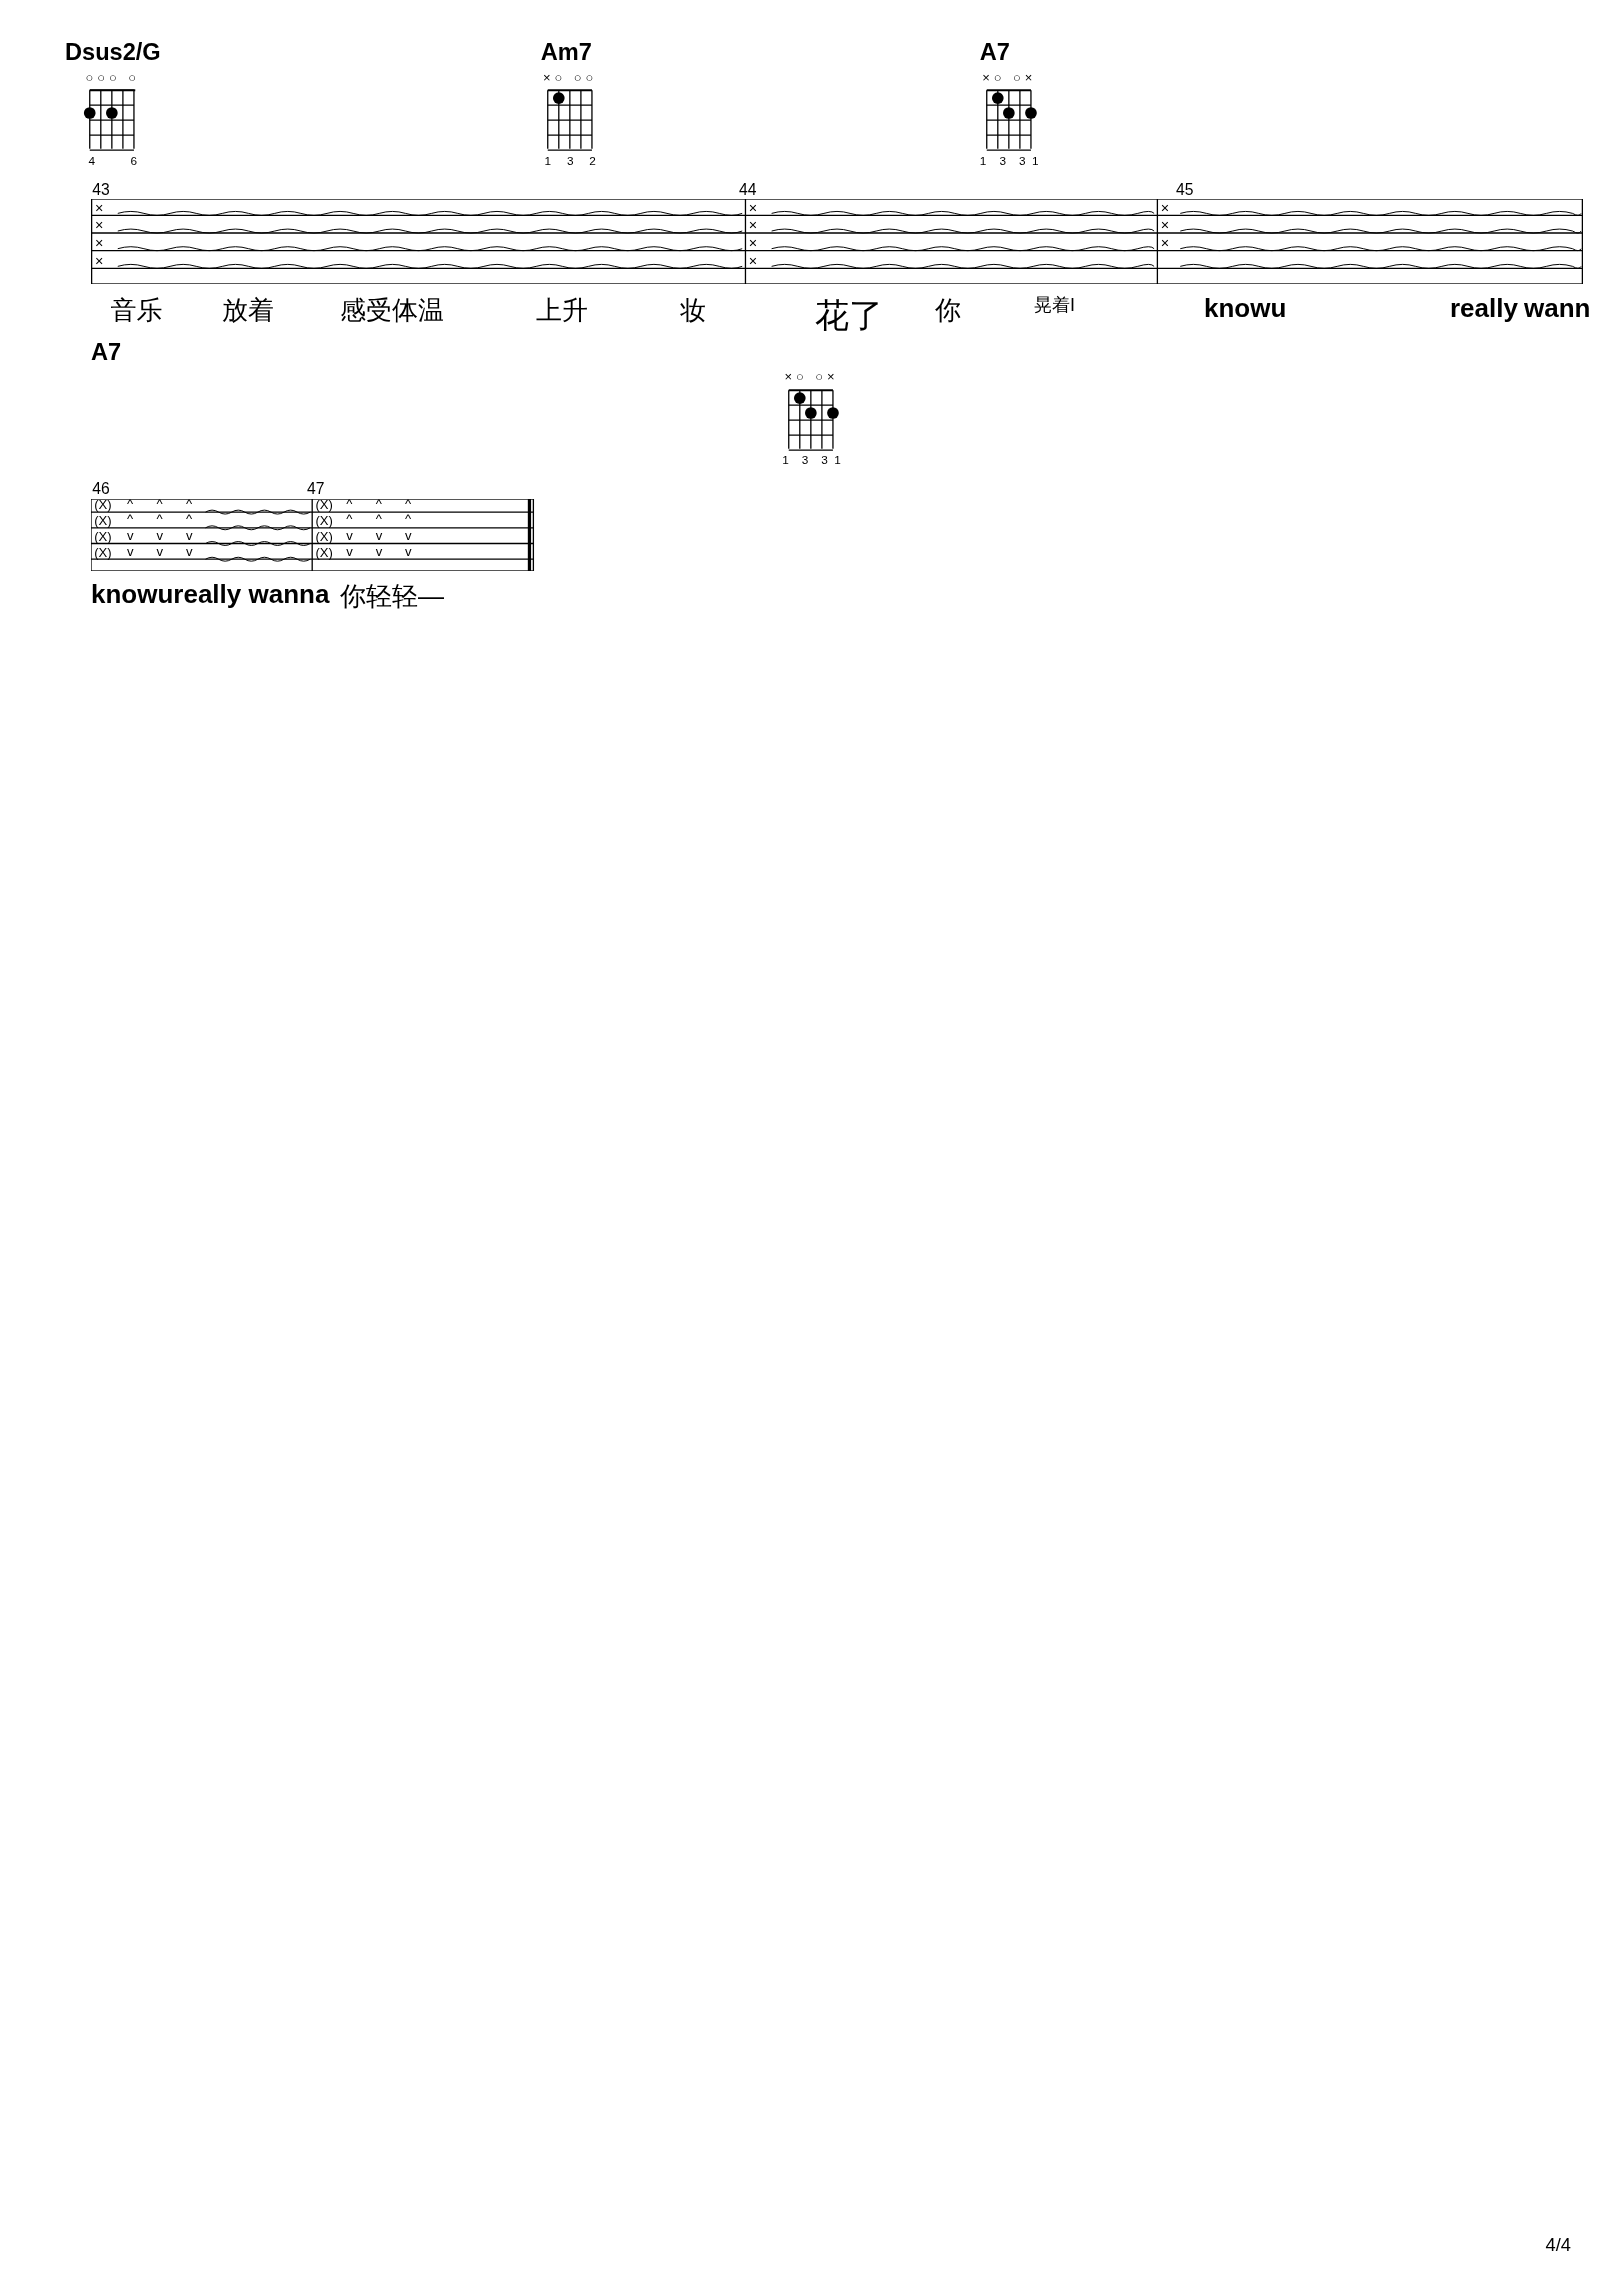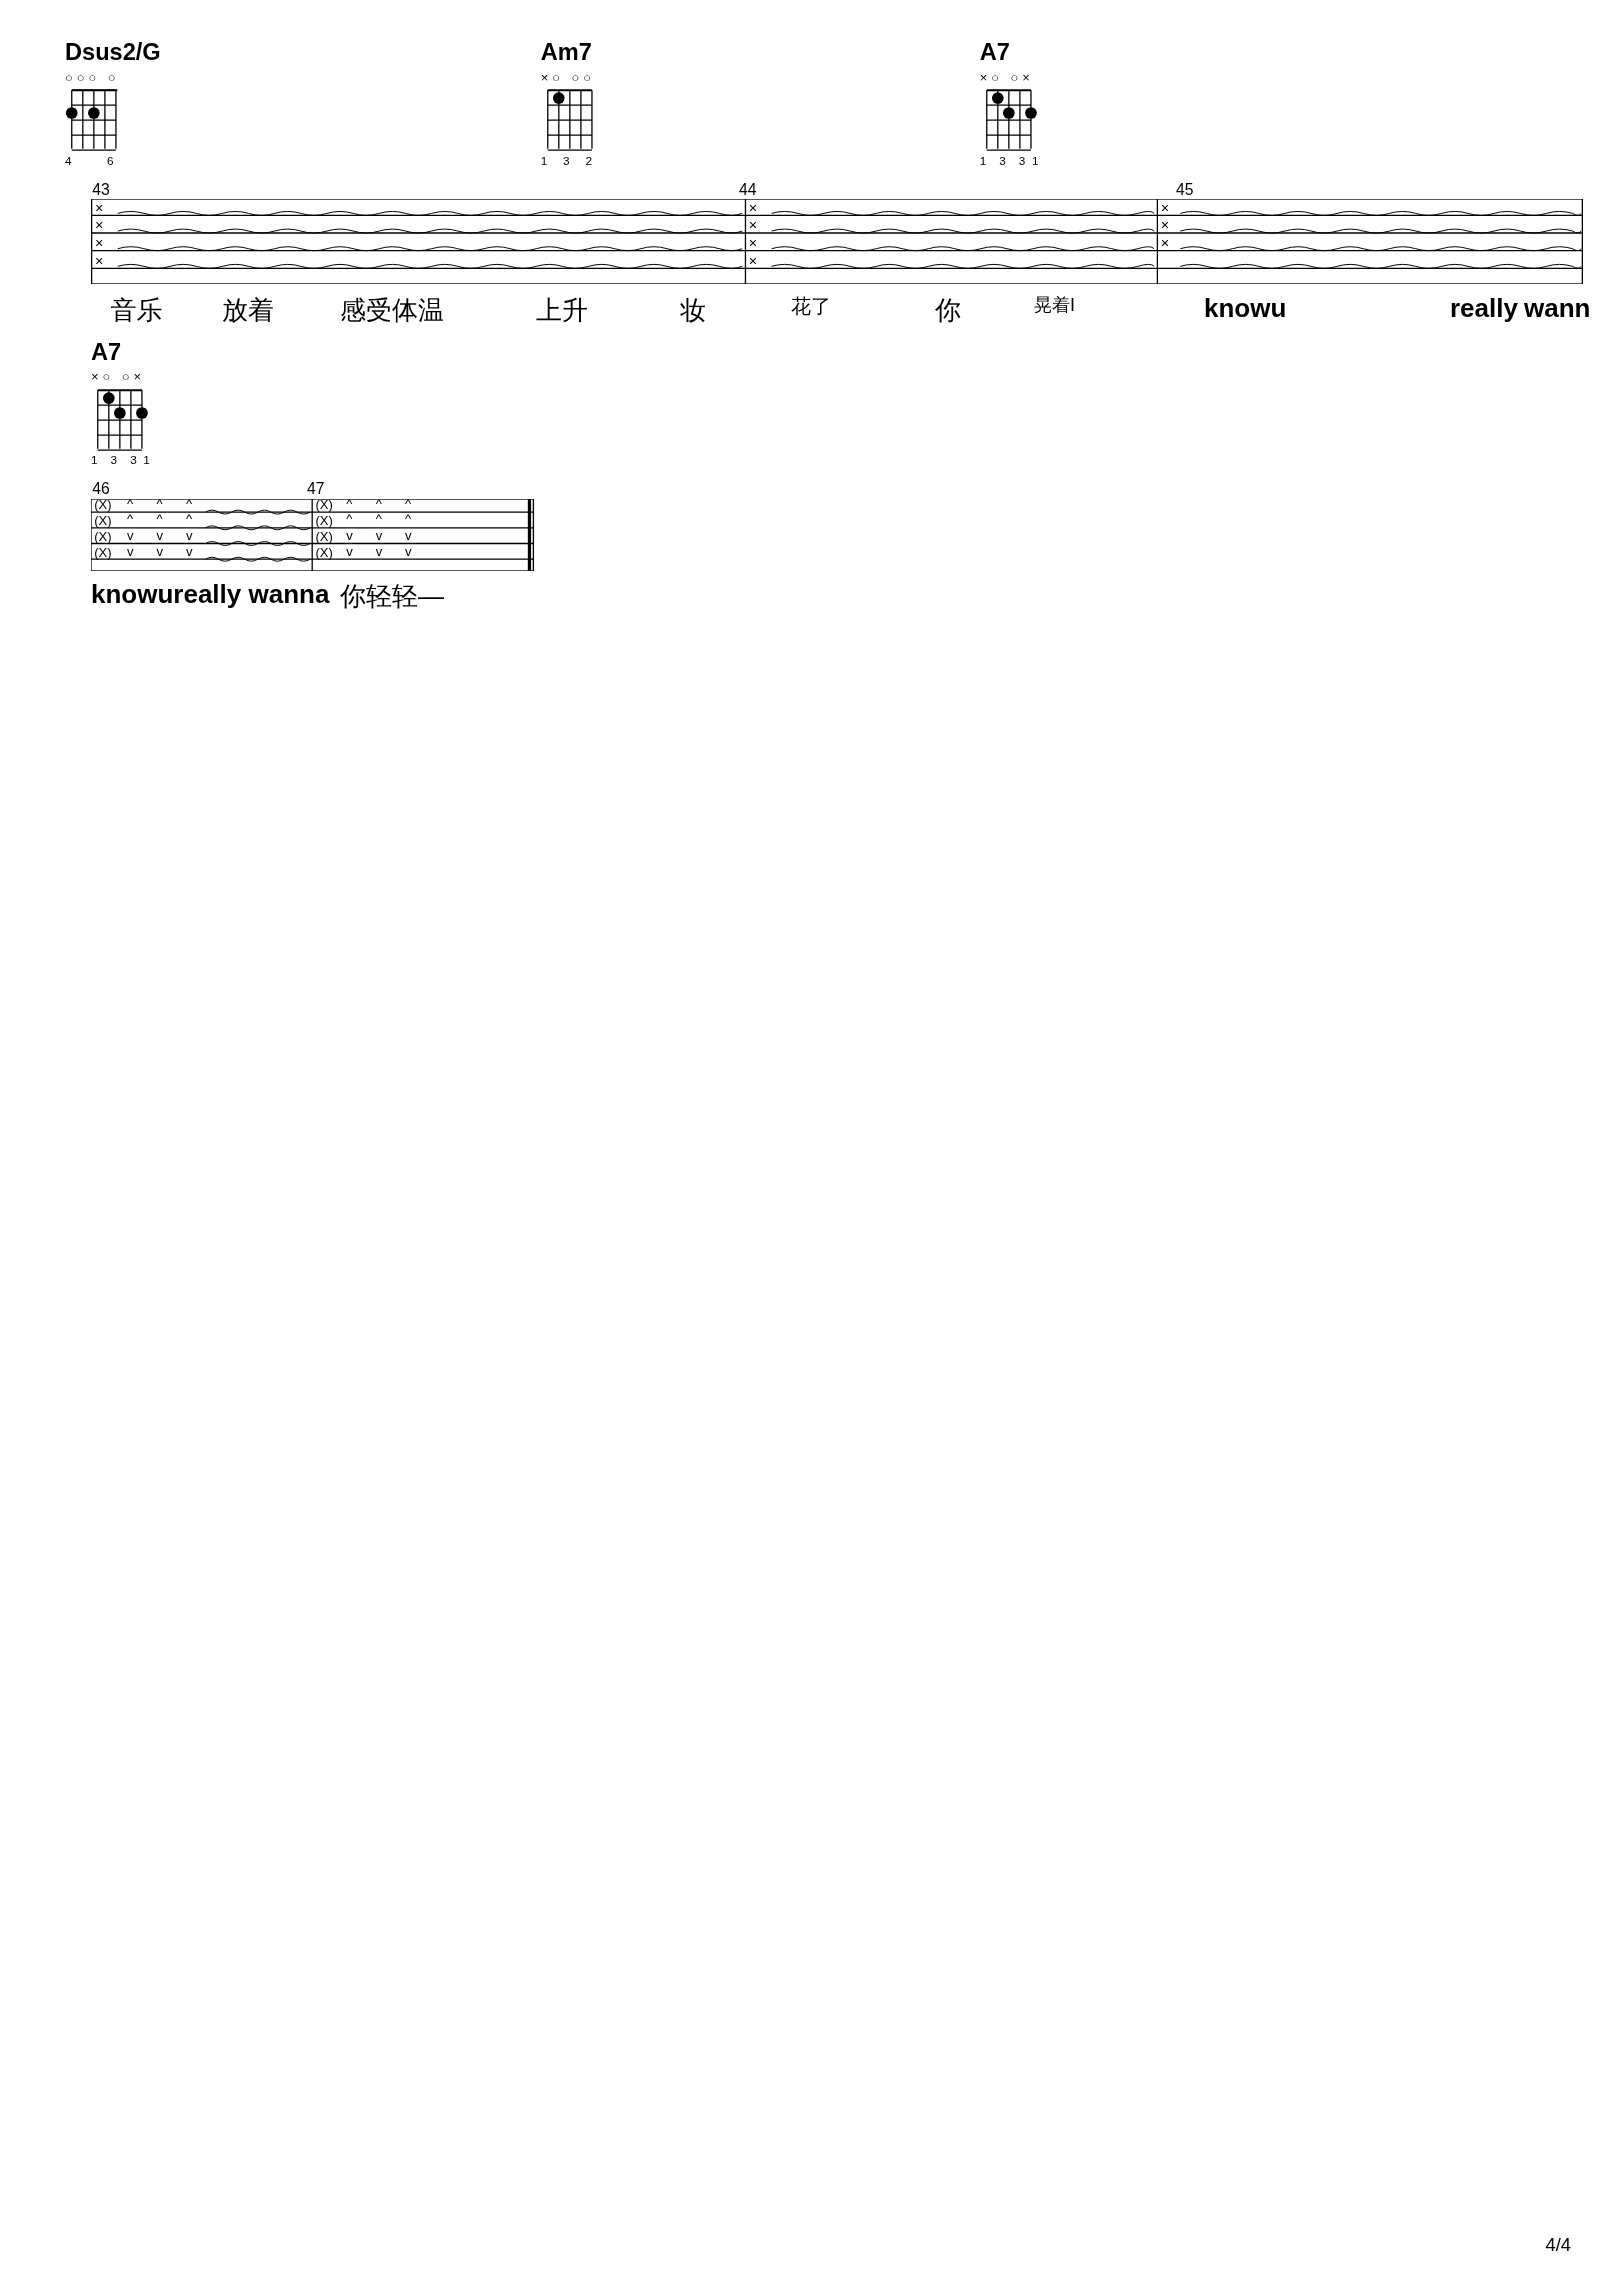--- a/index.html
+++ b/index.html
@@ -24,20 +24,21 @@
       display: flex;
       flex-direction: row;
       gap: 0;
       margin-bottom: 13px;
       align-items: flex-start;
     }
 
     .chord-diagram {
       display: flex;
       flex-direction: column;
+      align-items: center;
       margin-right: 39px;
     }
 
     .chord-name {
       font-size: 23.6px;
       font-weight: bold;
       margin-bottom: 3.9px;
       align-self: flex-start;
     }
   </style>
@@ -201,21 +202,21 @@
       <line x1="2230" y1="-15" x2="2230" y2="0" stroke="#000" stroke-width="2"></line>
     </svg>
   </div>
 
   <div style="position:relative; height:46px; margin-left:39px; margin-top:6.5px; width:1492px;">
     <span style="position:absolute; left:19.6px; font-size:26px;">音乐</span>
     <span style="position:absolute; left:131px; font-size:26px;">放着</span>
     <span style="position:absolute; left:249px; font-size:26px;">感受体温</span>
     <span style="position:absolute; left:445px; font-size:26px;">上升</span>
     <span style="position:absolute; left:589px; font-size:26px;">妆</span>
-    <span style="position:absolute; left:700px; font-size:20px;">花了</span>
+    <span style="position:absolute; left:724px; font-size:34px;">花了</span>
     <span style="position:absolute; left:844px; font-size:26px;">你</span>
     <span style="position:absolute; left:943px; font-size:18px;">晃着I</span>
     <span style="position:absolute; left:1113px; font-size:26px; font-weight:bold;text-align:center;">knowu</span>
     <span style="position:absolute; left:1359px; font-size:26px; font-weight:bold;">really</span>
     <span style="position:absolute; left:1433px; font-size:26px; font-weight:bold;">wann</span>
 
   </div>
 
 
   <div>

